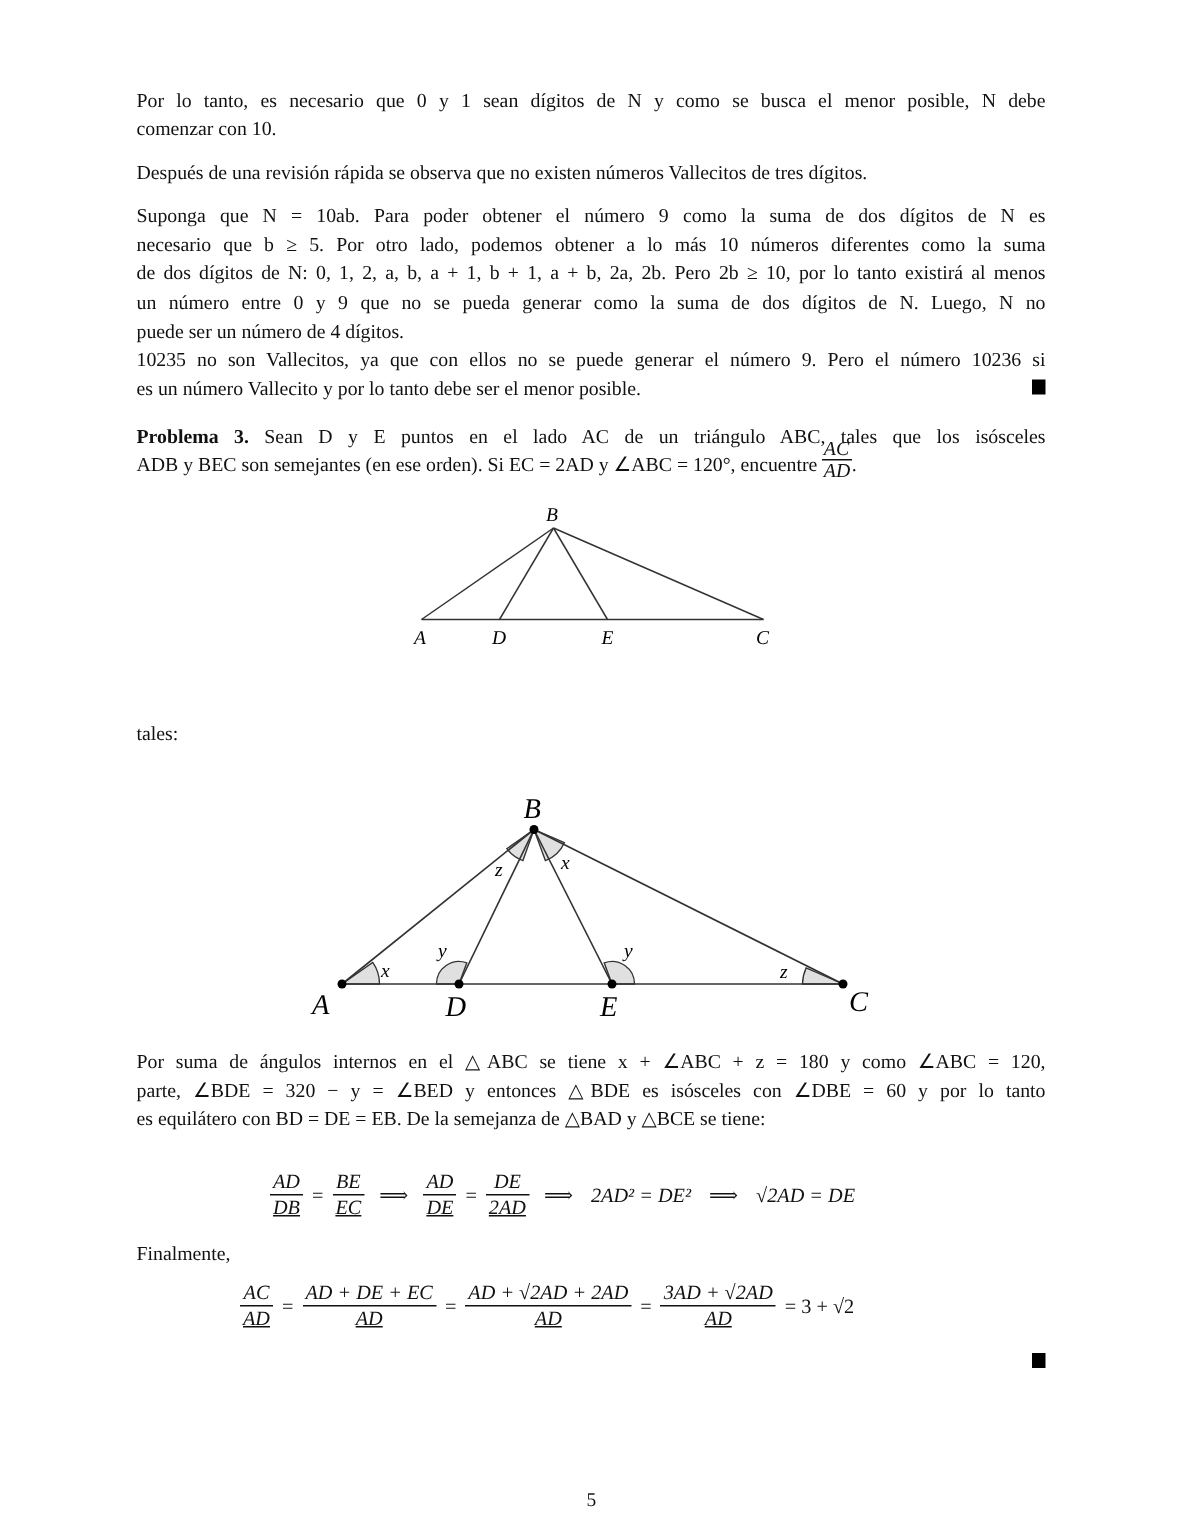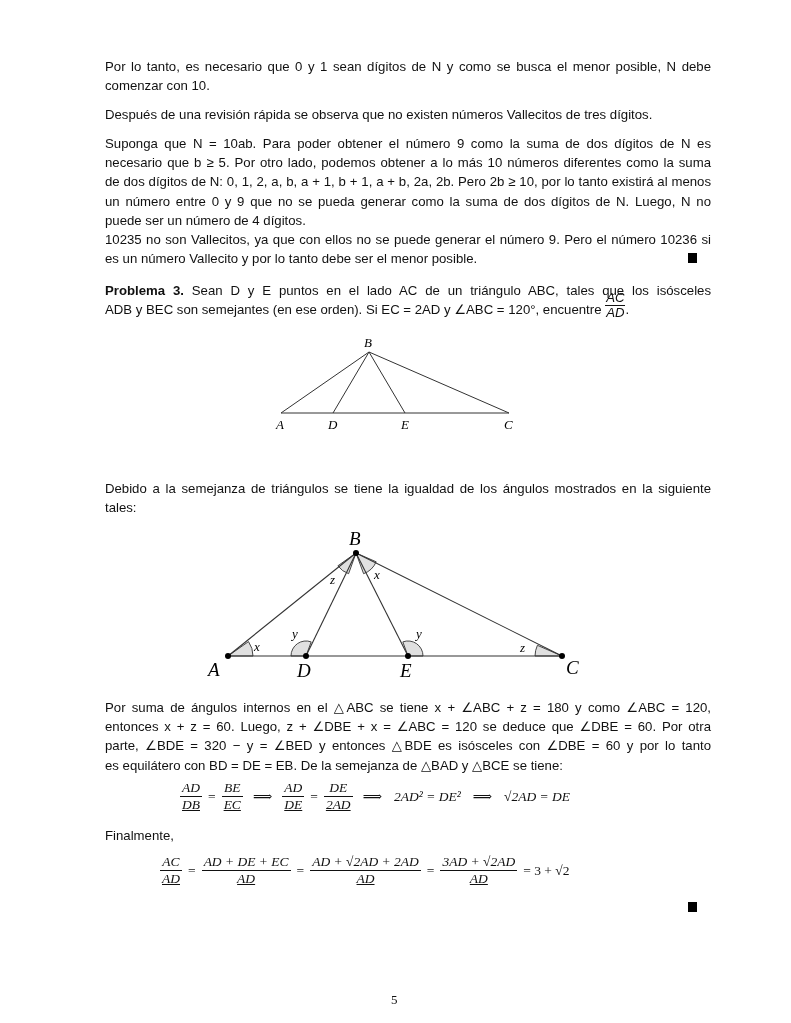--- a/index.html
+++ b/index.html
@@ -1,20 +1,20 @@
 <!DOCTYPE html>
 <html><head>
 <meta charset="utf-8">
 <style>
   html, body { margin: 0; padding: 0; background: #ffffff; }
   body { width: 791px; height: 1023px; position: relative; overflow: hidden;
          font-family: "DejaVu Serif", "Liberation Serif", serif; color: #111; }
   .page { position: absolute; left: 0; top: 0; width: 791px; height: 1023px; }
-  .para { position: absolute; left: 105px; width: 606px; font-size: 13.2px; line-height: 19.2px;
-          text-align: justify; font-family: Liberation Sans, sans-serif; }
+  .para { position: absolute; left: 91px; width: 606px; font-size: 13.2px; line-height: 19.2px;
+          text-align: justify; font-family: Liberation Serif, serif; }
   .line { display: block; white-space: nowrap; text-align-last: justify; }
   .line.last { text-align-last: left; }
   i, .m { font-style: italic; text-align: center; }
   .qed { position: absolute; width: 9px; height: 10px; background: #000; }
   .bold { font-weight: bold; }
   .heading-u { text-decoration: underline; font-style: italic; }
   .eq { position: absolute; font-family: "Liberation Serif", "DejaVu Serif", serif; font-size: 13.5px; }
   .frac { display: inline-block; vertical-align: middle; text-align: center; margin: 0 2px; }
   .frac .num { display: block; border-bottom: 1px solid #111; padding: 0 2px; line-height: 16px; }
   .frac .den { display: block; padding: 0 2px; line-height: 16px; text-decoration: underline; }
@@ -77,21 +77,20 @@
     </g>
     <text x="364" y="347" font-size="13">B</text>
     <text x="276" y="429" font-size="13">A</text>
     <text x="328" y="429" font-size="13">D</text>
     <text x="401" y="429" font-size="13">E</text>
     <text x="504" y="429" font-size="13">C</text>
   </svg>
 
 
   <div class="para" style="top:479px;">
-    <span class="line">Debido a la semejanza de triángulos se tiene la igualdad de los ángulos mostrados en la siguiente</span>
     <span class="line last">tales:</span>
   </div>
 
   <svg style="position:absolute; left:0; top:0;" width="791" height="1023">
 
     <g fill="#e0e0e0" stroke="#333" stroke-width="0.9">
 
       <path d="M228,656 L253,656 A25,25 0 0 0 248.5,641.6 Z"></path>
 
       <path d="M306,656 L291,656 A15,15 0 0 1 311.2,641.9 Z"></path>
@@ -126,21 +125,20 @@
     <text x="254" y="651" font-size="13">x</text>
     <text x="374" y="579" font-size="13">x</text>
     <text x="292" y="638" font-size="13">y</text>
     <text x="416" y="638" font-size="13">y</text>
     <text x="330" y="584" font-size="13">z</text>
     <text x="520" y="652" font-size="13">z</text>
   </svg>
 
   <div class="para" style="top:698px;">
     <span class="line">Por suma de ángulos internos en el △ABC se tiene x + ∠ABC + z = 180 y como ∠ABC = 120,</span>
-    <span class="line">entonces x + z = 60. Luego, z + ∠DBE + x = ∠ABC = 120 se deduce que ∠DBE = 60. Por otra</span>
     <span class="line">parte, ∠BDE = 320 − y = ∠BED y entonces △BDE es isósceles con ∠DBE = 60 y por lo tanto</span>
     <span class="line last">es equilátero con BD = DE = EB. De la semejanza de △BAD y △BCE se tiene:</span>
   </div>
 
   <div class="eq" style="left:178px; top:780px;">
     <span class="frac m">
       <span class="num">AD</span>
       <span class="den">DB</span>
     </span><span class="op">=</span><span class="frac m">
       <span class="num">BE</span>

